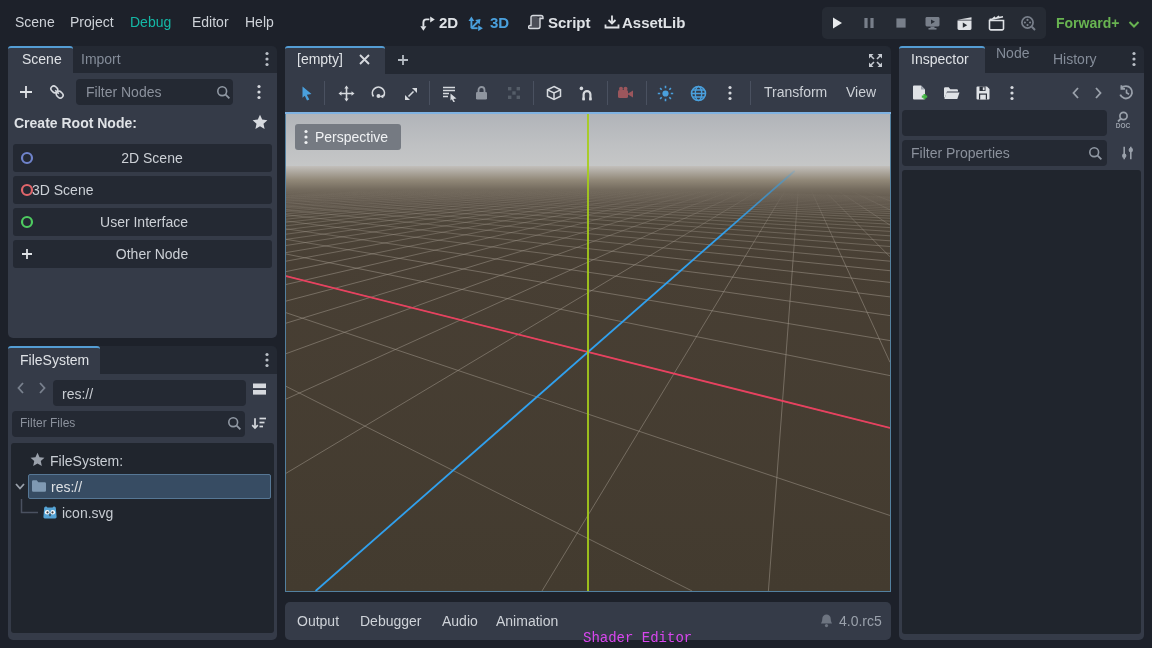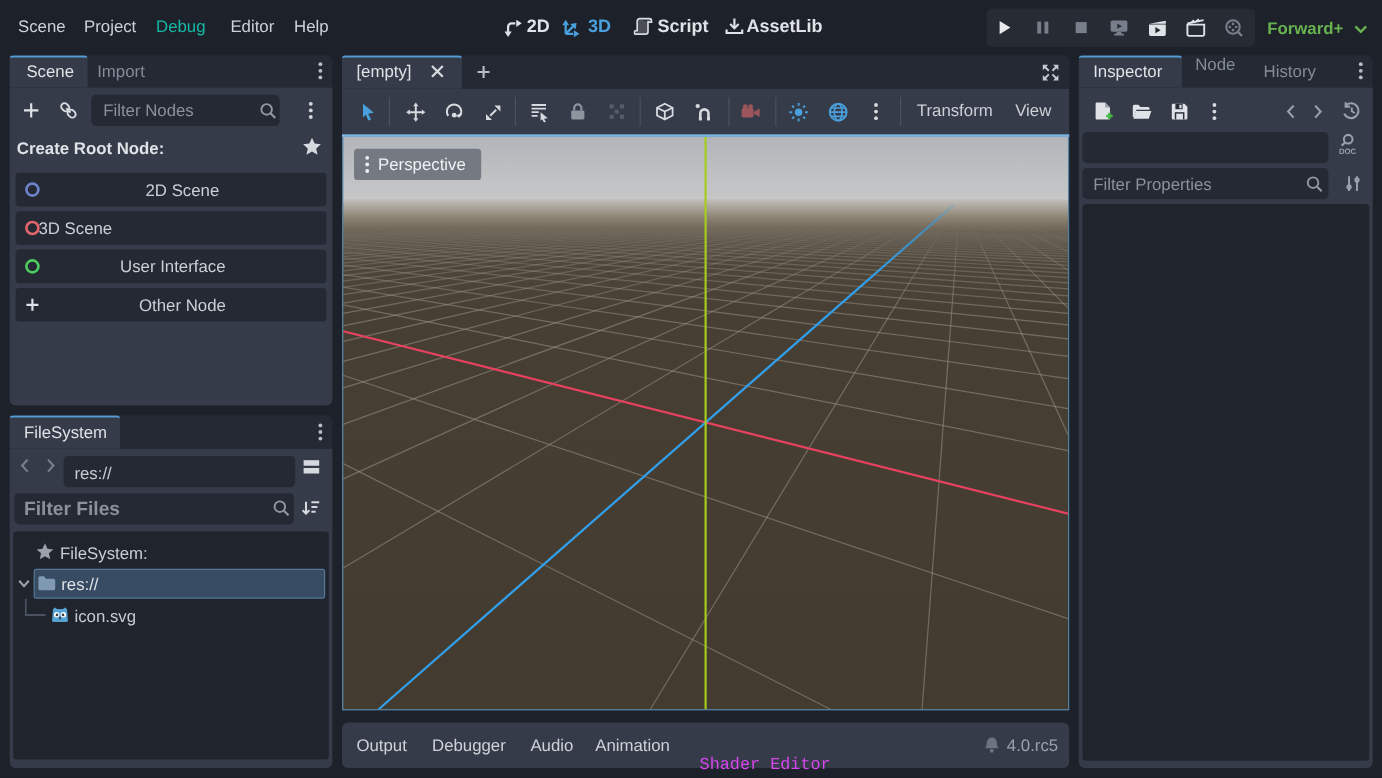--- a/index.html
+++ b/index.html
@@ -206,21 +206,21 @@
   </div>
 <div class="inp" style="left:53px;top:380px;width:193px;height:26px"></div>
 <div class="t" style="left:62px;top:386px;color:#c9cdd3;font-size:14px;font-weight:normal;">res://</div>
 <div class="ab" style="left:252px;top:381px;line-height:0">
     <svg width="15" height="16" viewBox="0 0 15 16">
       <rect x="1" y="2.5" width="13" height="4.6" fill="#d6d9de"></rect>
       <rect x="1" y="9" width="13" height="4.6" fill="#d6d9de"></rect>
     </svg>
   </div>
 <div class="inp" style="left:12px;top:411px;width:233px;height:26px"></div>
-<div class="t" style="left:20px;top:416px;color:#8b919c;font-size:16px;font-weight:bold;">Filter Files</div>
+<div class="t" style="left:20px;top:416px;color:#8b919c;font-size:12px;font-weight:normal;">Filter Files</div>
 <div class="ab" style="left:227px;top:416px;line-height:0">
     <svg width="15" height="15" viewBox="0 0 15 15">
       <circle cx="6.2" cy="6.2" r="4.4" fill="none" stroke="#9098a3" stroke-width="1.6"></circle>
       <path d="M9.6 9.6 L13.4 13.4" stroke="#9098a3" stroke-width="1.8"></path>
     </svg>
   </div>
 <div class="ab" style="left:251px;top:416px;line-height:0">
     <svg width="16" height="15" viewBox="0 0 16 15">
       <g stroke="#d6d9de" stroke-width="1.7" fill="none">
         <path d="M4 2.2 V12"></path>

